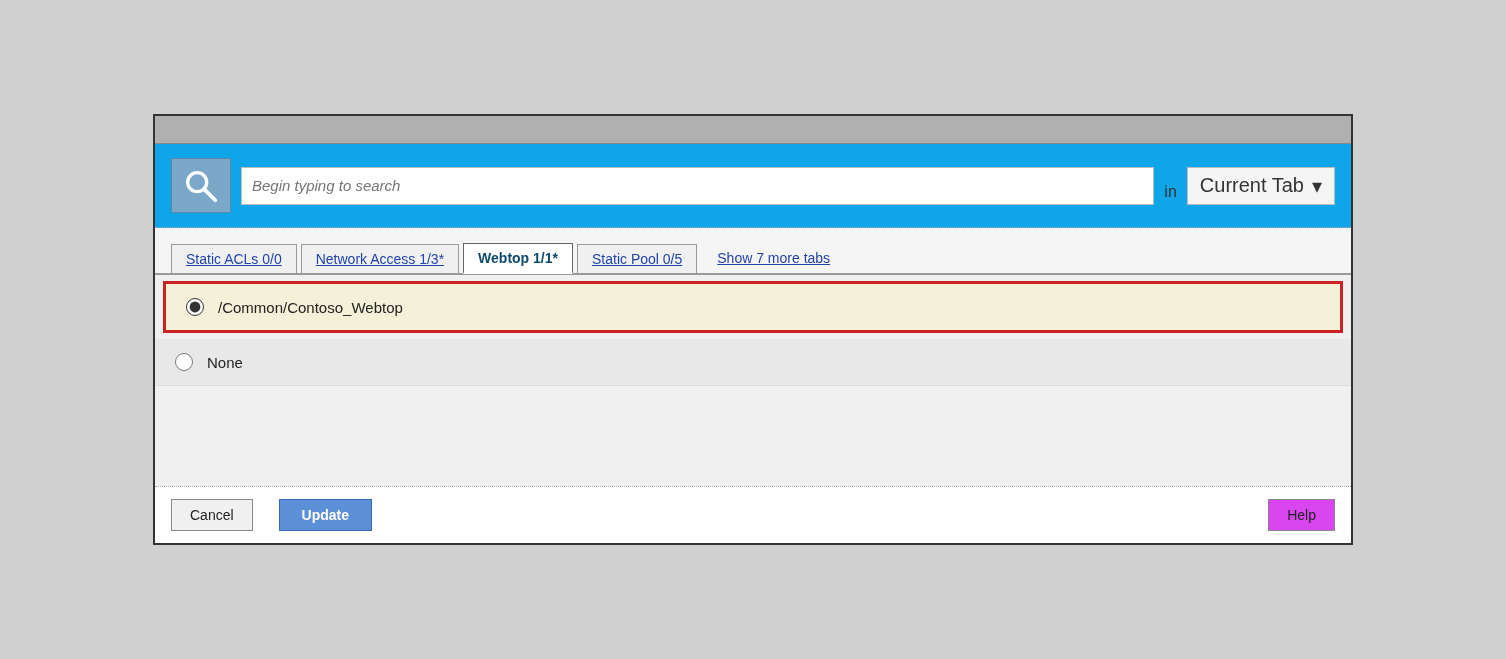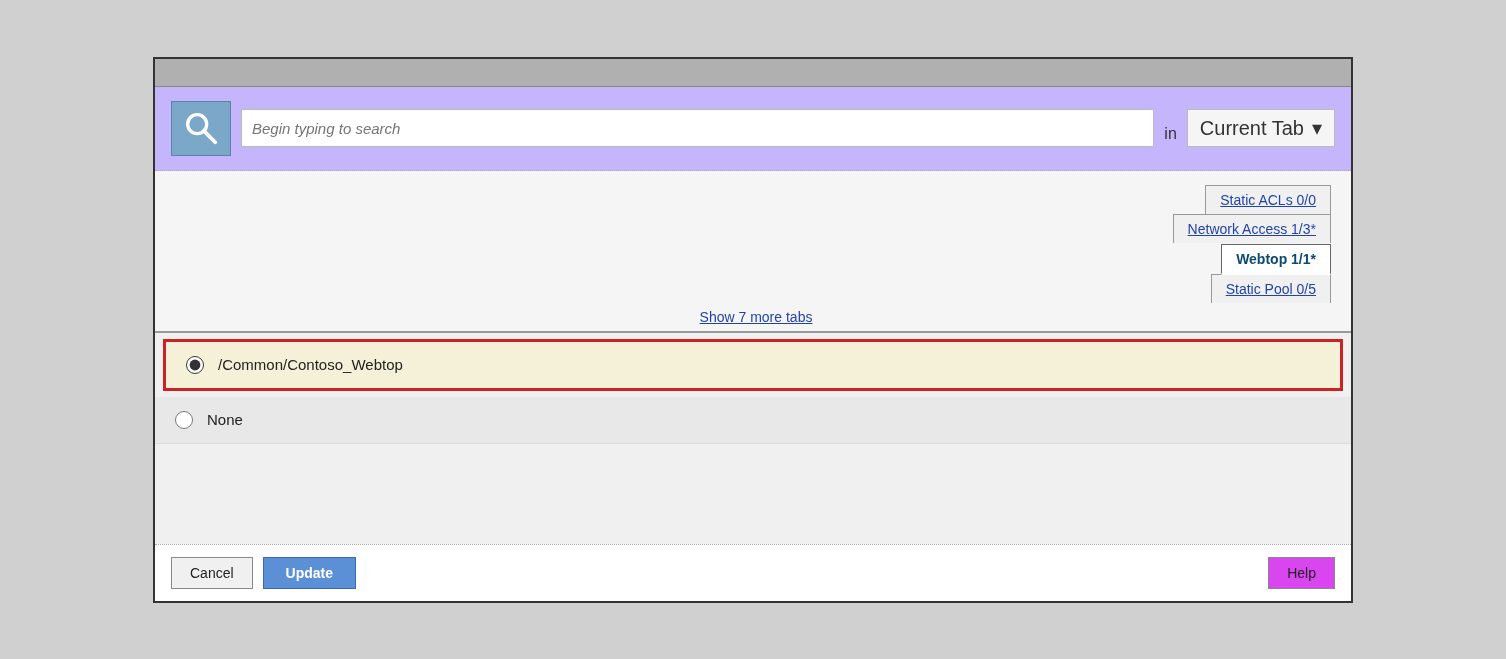--- a/index.html
+++ b/index.html
@@ -19,21 +19,21 @@
       flex-direction: column;
     }
     
     .title-bar {
       background: #b0b0b0;
       height: 28px;
       border-bottom: 1px solid #888;
     }
     
     .search-bar {
-      background: #c4b5fd;
+      background: #0ea5e9;
       padding: 14px 16px;
       display: flex;
       align-items: center;
       gap: 10px;
       border-bottom: 1px dotted #aaa;
     }
     .search-icon-box {
       width: 60px;
       height: 55px;
       background: #7ba7c8;
@@ -78,21 +78,20 @@
       flex-shrink: 0;
     }
     
     .tabs-area {
       padding: 14px 16px 0 16px;
       border-bottom: 2px solid #999;
       display: flex;
       align-items: flex-end;
       gap: 0;
       background: #f5f5f5;
-      flex-direction: column;
     }
     .tab {
       padding: 6px 14px;
       font-size: 14px;
       color: #2244aa;
       text-decoration: underline;
       border: 1px solid #999;
       border-bottom: none;
       background: #f0f0f0;
       cursor: pointer;
@@ -150,21 +149,21 @@
       flex: 1;
       background: #f0f0f0;
       min-height: 100px;
     }
     
     .bottom-bar {
       border-top: 1px dotted #aaa;
       padding: 12px 16px;
       display: flex;
       align-items: center;
-      gap: 10px;
+      gap: 26px;
       background: #ffffff;
     }
     .btn-cancel {
       padding: 7px 18px;
       font-size: 14px;
       background: #f0f0f0;
       border: 1px solid #888;
       cursor: pointer;
       color: #222;
     }

